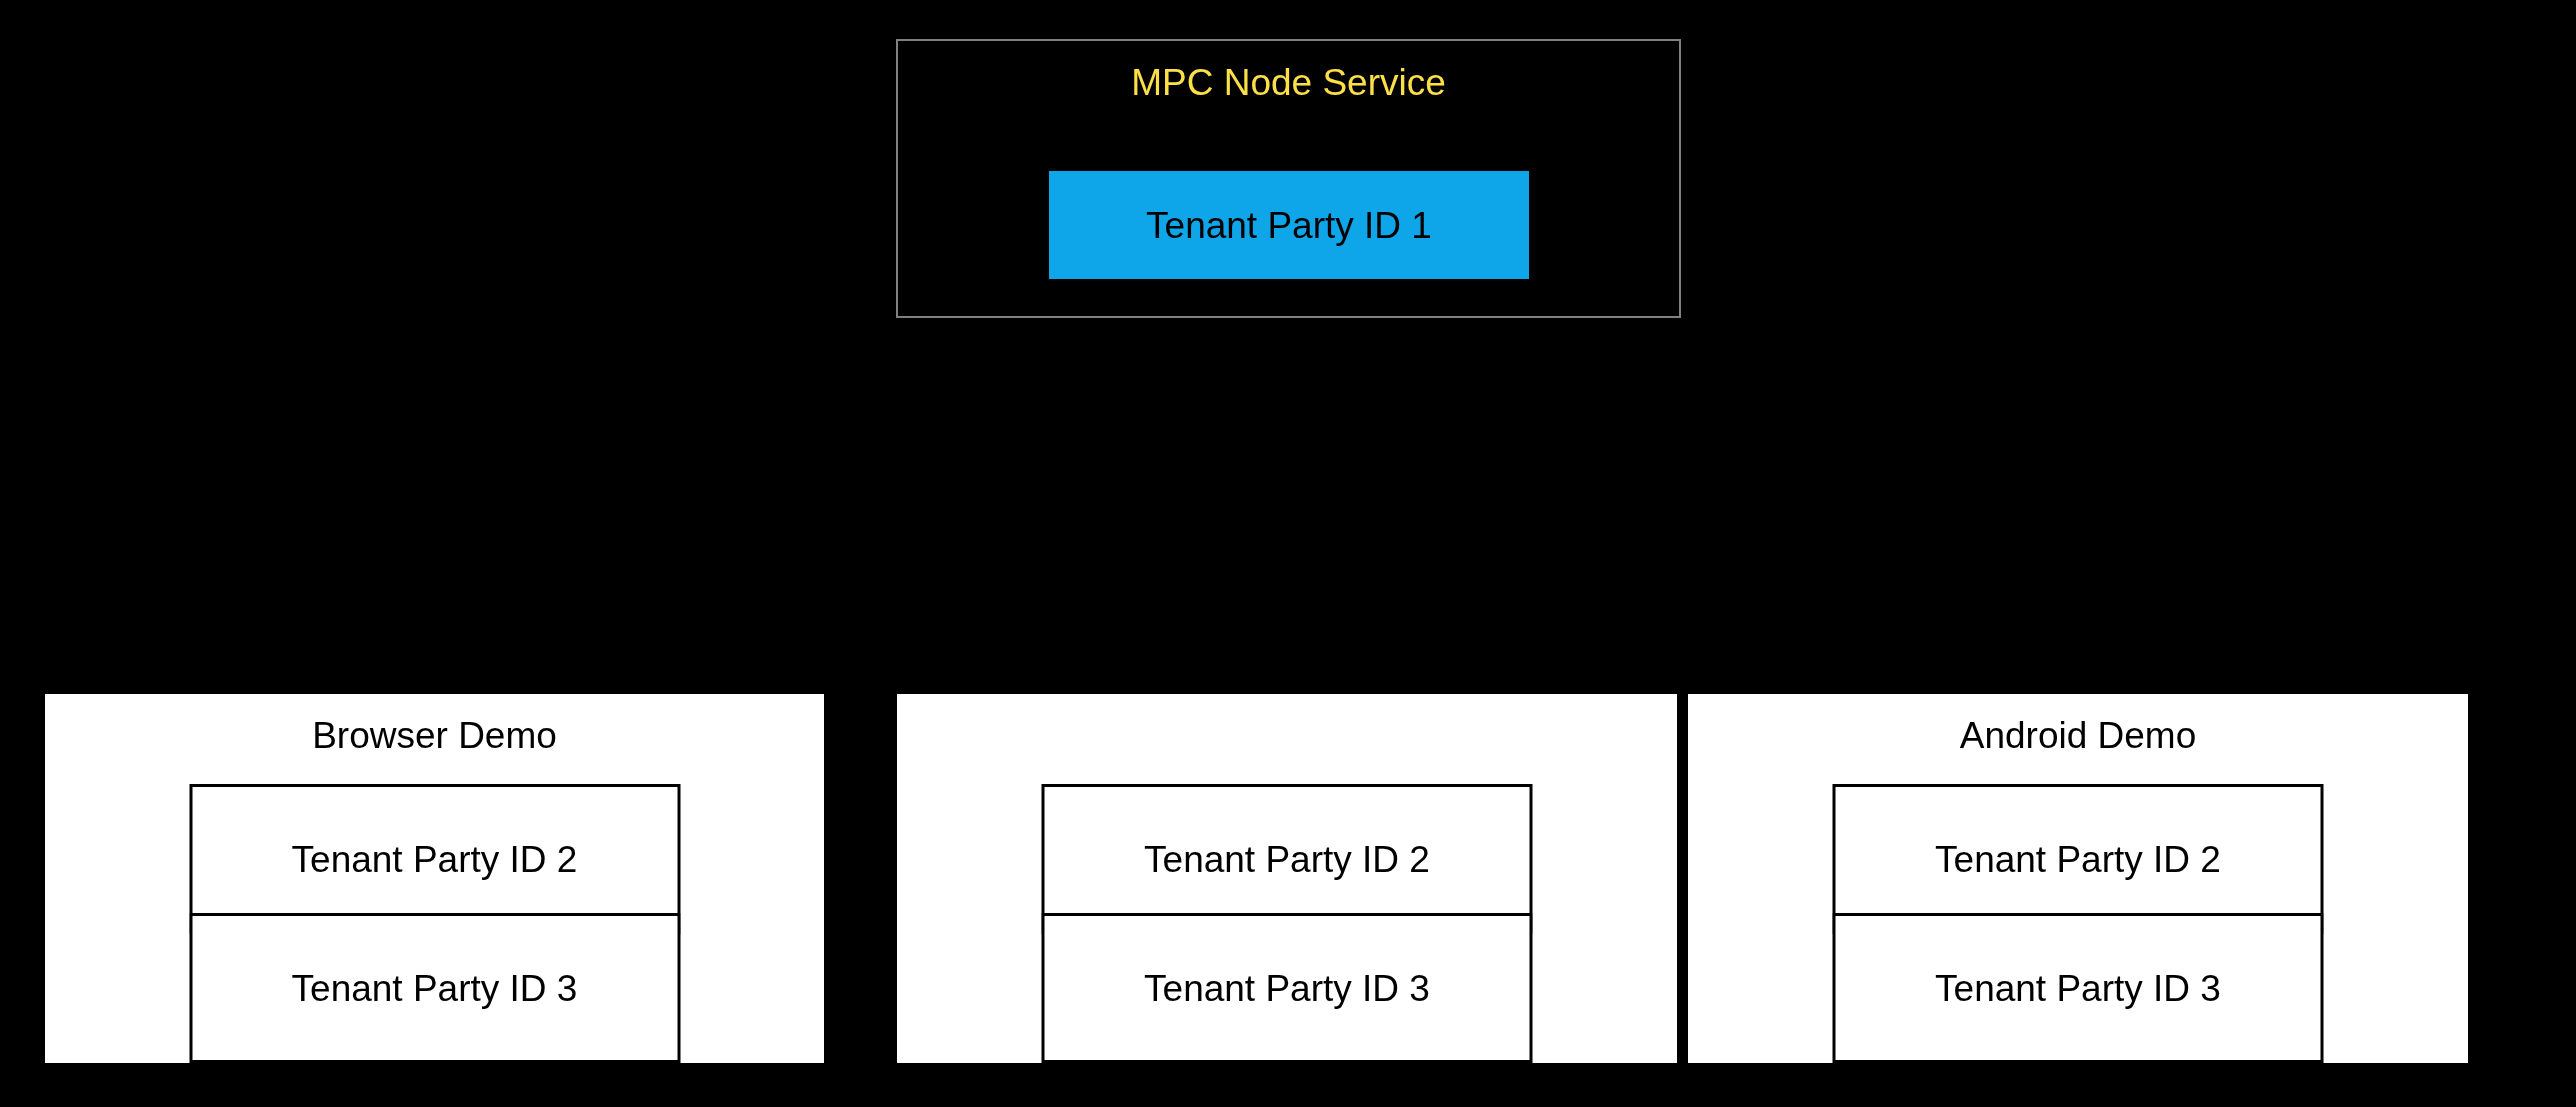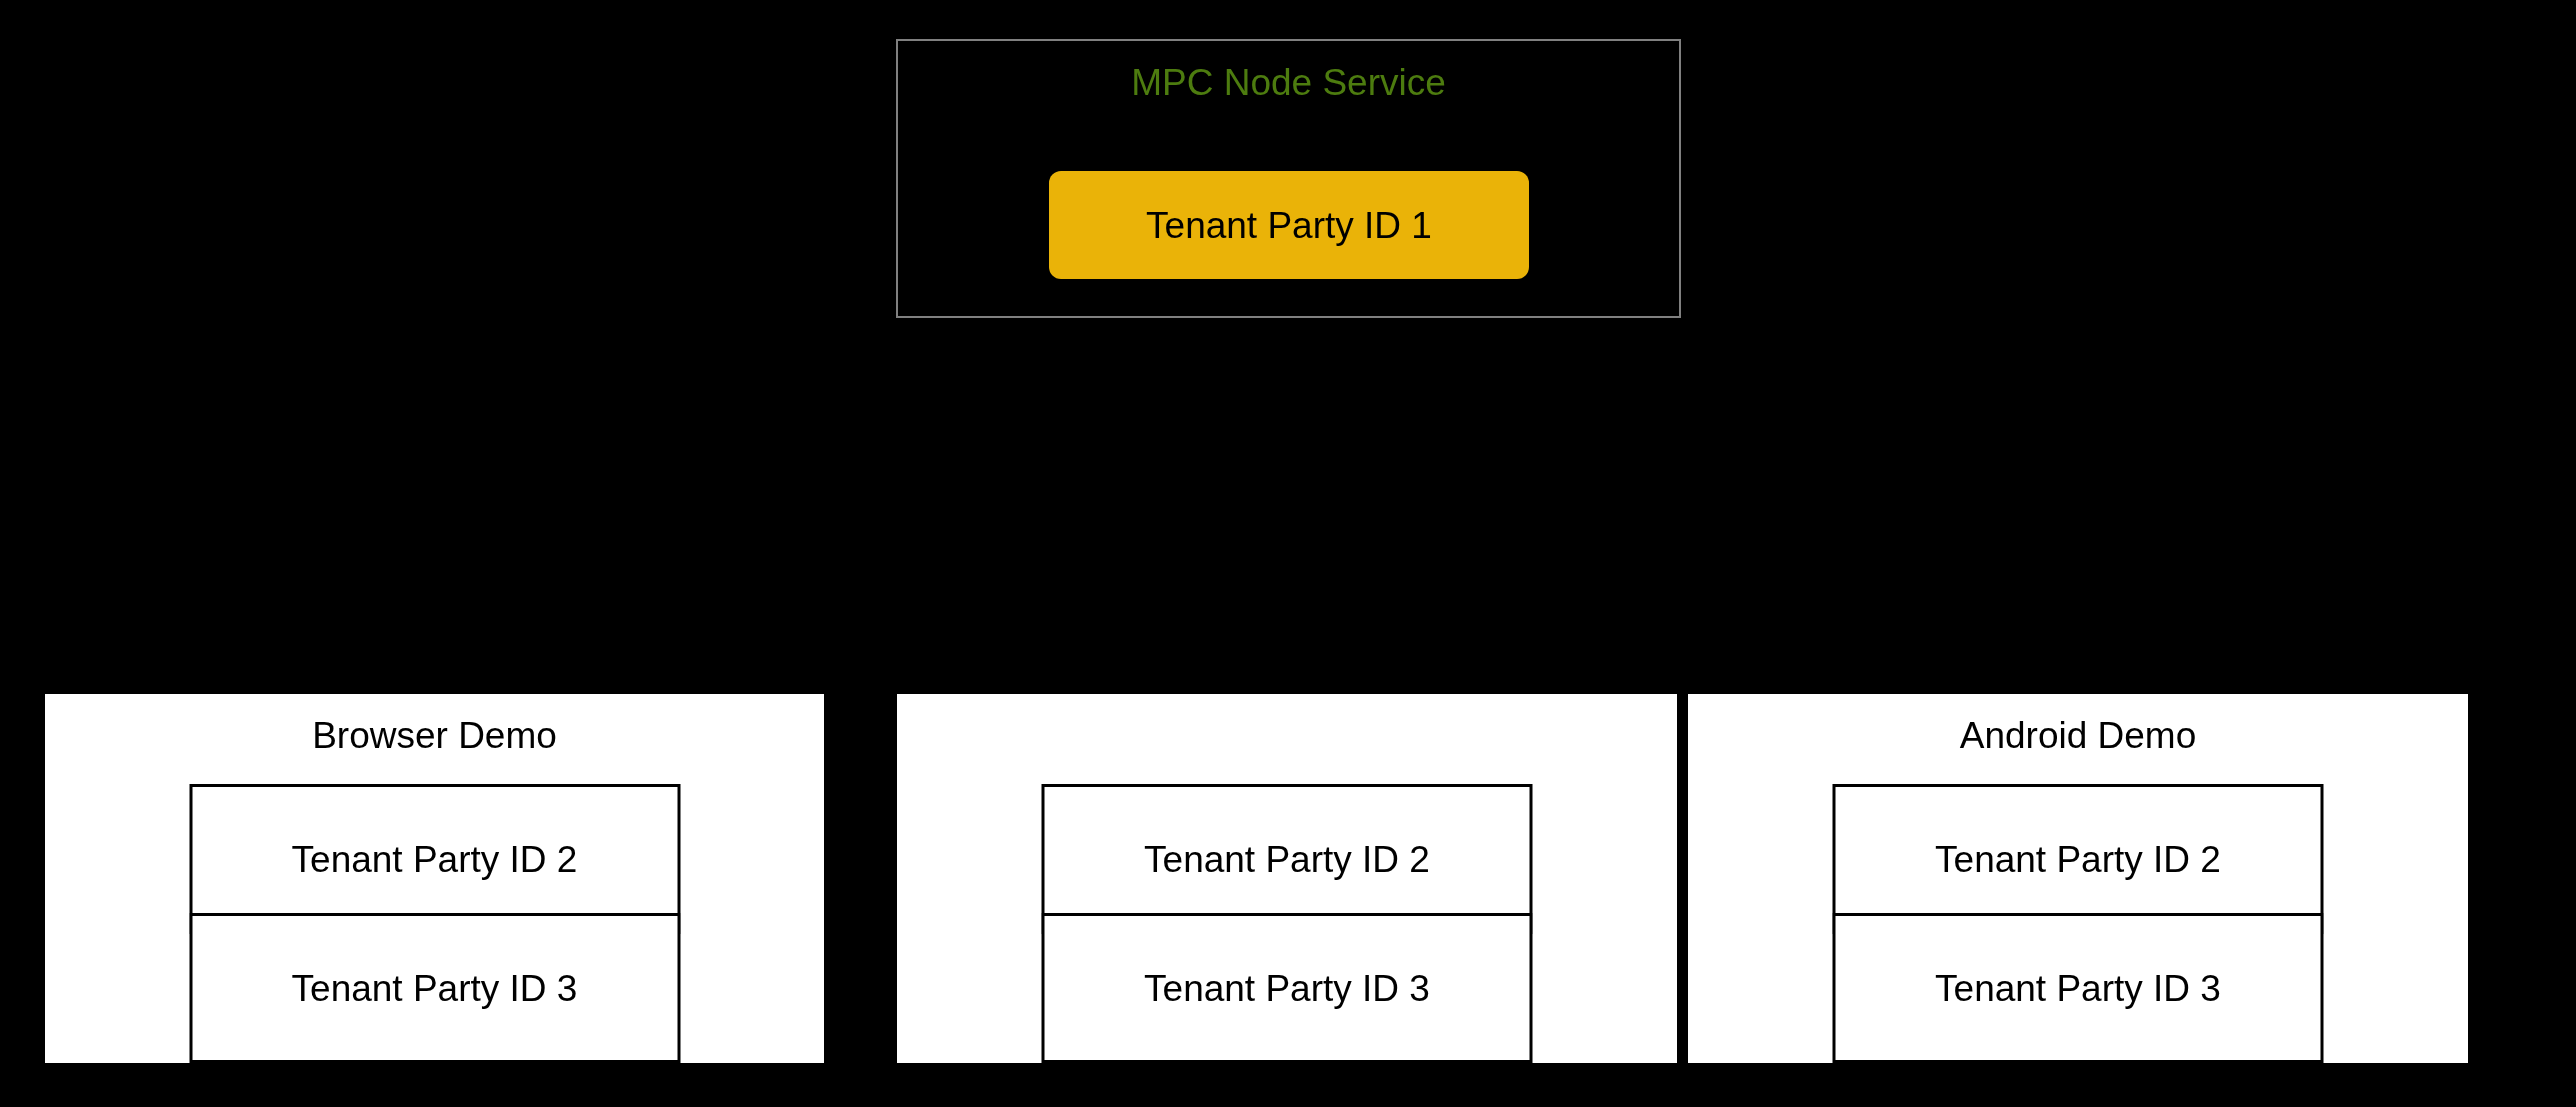--- a/index.html
+++ b/index.html
@@ -32,40 +32,39 @@
     box-sizing: border-box;
     background: #000000;
     border: 2.8px solid #808080;
   }
   .service-title {
     position: absolute;
     left: 0;
     top: 18.6px;
     width: 100%;
     text-align: center;
-    color: #4d7c0f;
+    color: #fde047;
     font-size: 37px;
     line-height: 45px;
     white-space: nowrap;
   }
   .service-inner-box {
     position: absolute;
     left: 151px;
     top: 130px;
     width: 480px;
     height: 108px;
-    background: #eab308;
+    background: #0ea5e9;
     color: #000000;
     display: flex;
     align-items: center;
     justify-content: center;
     font-size: 37px;
     line-height: 45px;
     white-space: nowrap;
-    border-radius: 12px;
   }
 
   
   .demo-panel {
     position: absolute;
     top: 694px;
     height: 369px;
     background: #ffffff;
     box-sizing: border-box;
   }

